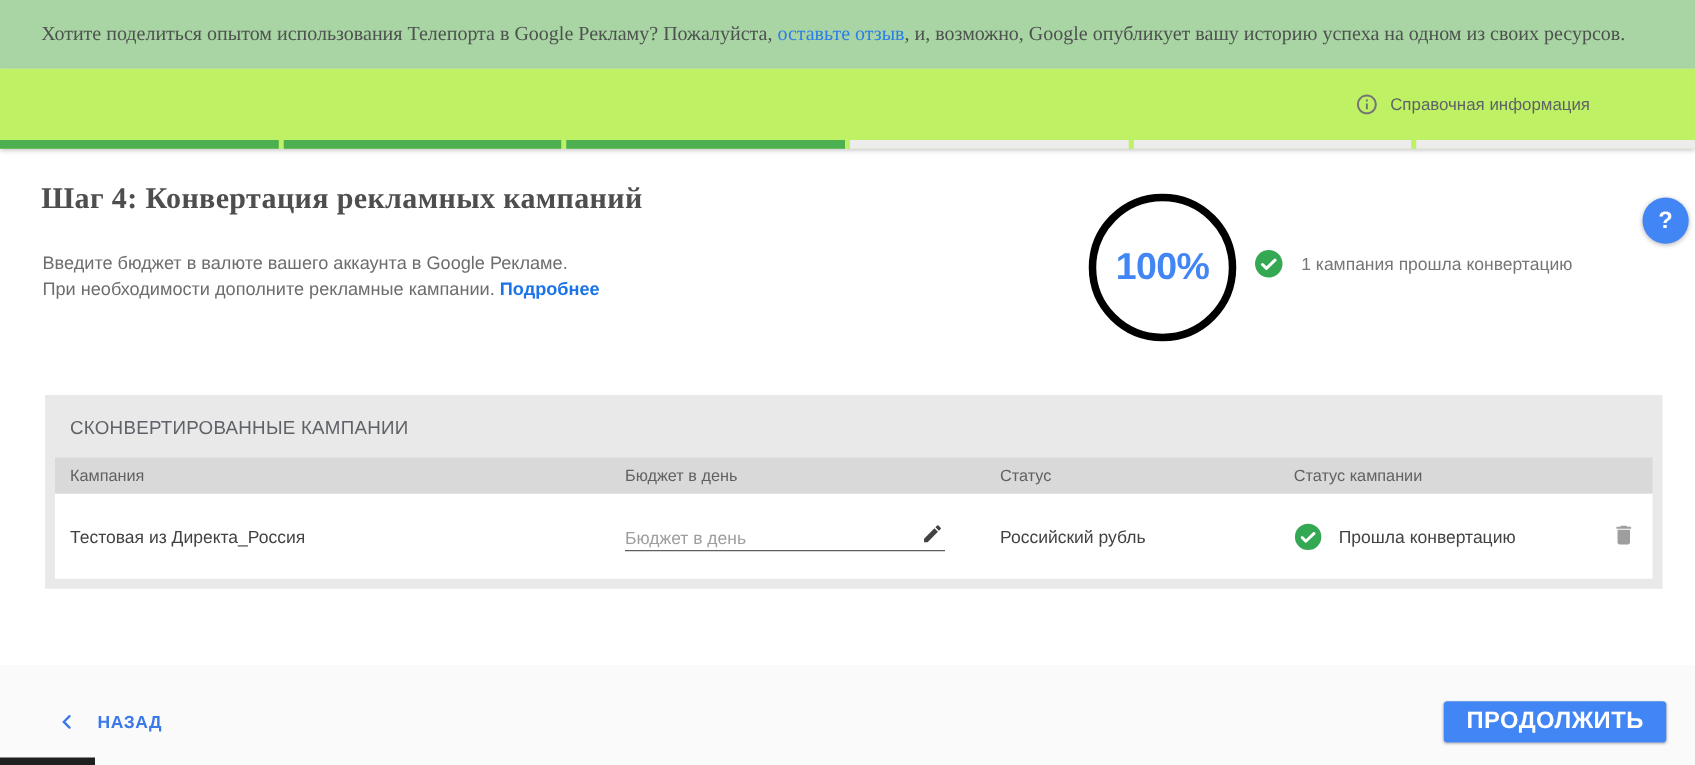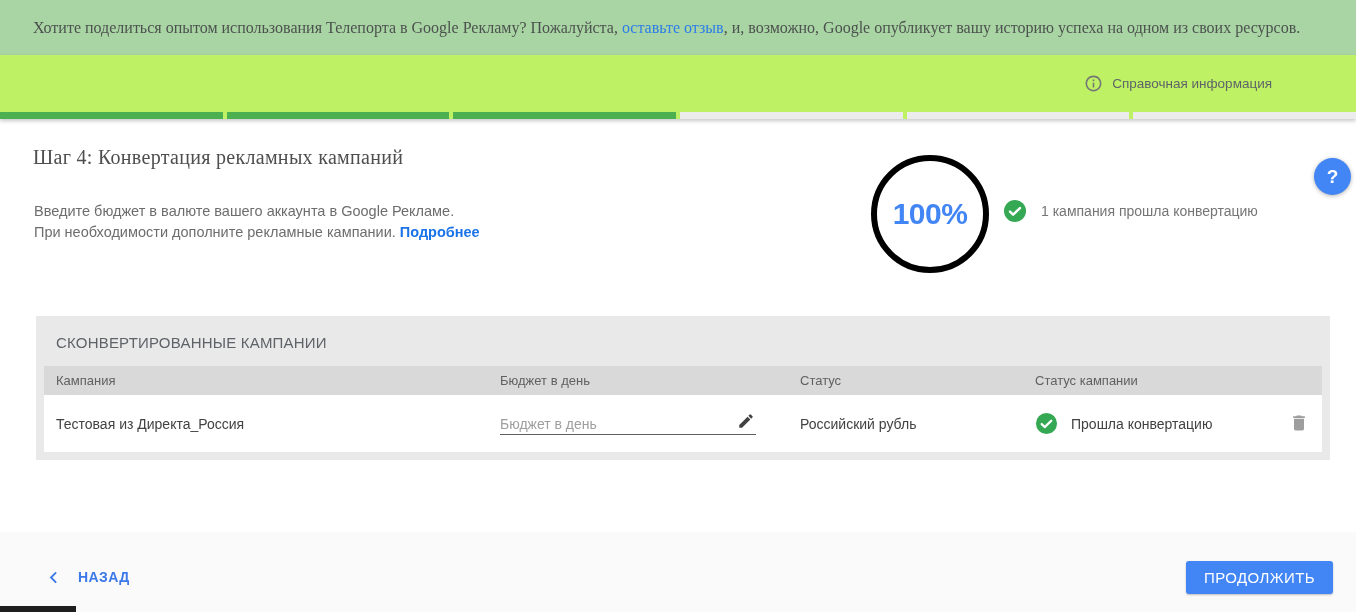--- a/index.html
+++ b/index.html
@@ -25,61 +25,61 @@
               radial-gradient(circle at 50% 30%, #6e4630 0 40%, transparent 41%),
               linear-gradient(160deg, #b5764a 0%, #8a5434 55%, #6f3f26 100%); }
   .tabstrip { display:flex; height:7px; gap:4px; }
   .tabstrip .seg { flex:1 1 0; }
   .seg.done { background:#4caf50; }
   .seg.todo { background:#ececec; }
 
   
   .hero { position:relative; height:150px; }
   .hero h1 { position:absolute; left:33px; top:27px; font-family:"Liberation Serif","DejaVu Serif",serif;
-             font-weight:400; font-size:20px; color:#4e4e4e; letter-spacing:.3px; }
+             font-weight:700; font-size:24px; color:#4e4e4e; letter-spacing:.3px; }
   .hero .sub { position:absolute; left:34px; top:82px; font-size:14.5px; line-height:21px; color:#6d6d6d; }
   .hero .more { color:#1a73e8; font-weight:bold; text-decoration:none; cursor:pointer; }
   .big-circle { position:absolute; left:871px; top:36px; width:118px; height:118px; border-radius:50%;
                 border:6px solid #000000; display:flex; align-items:center; justify-content:center; }
   .big-circle span { font-size:30px; font-weight:bold; color:#4285f4; letter-spacing:-.5px; }
   .status { position:absolute; left:1003px; top:79px; height:25px; display:flex; align-items:center; gap:14px; }
   .status svg { width:24px; height:24px; }
   .status-text { font-size:14px; color:#757575; }
   .fab { position:absolute; right:5px; top:39px; width:37px; height:37px; border-radius:50%; border:none;
          background:#4285f4; color:#fff; font-size:19px; font-weight:bold; cursor:pointer;
          box-shadow:0 1px 4px rgba(0,0,0,.3); font-family:"Liberation Sans",sans-serif; }
 
   
   .panel { margin:47px 26px 0 36px; background:#e9e9e9; padding:0 8px 8px 8px; }
   .panel-title { padding:18px 12px 15px 12px; font-size:15px; color:#5f6368; letter-spacing:.2px; }
   .grid { display:grid; grid-template-columns:444px 300px 235px 1fr; align-items:center; }
   .thead { background:#d9d9d9; height:29px; }
   .thead .cell { font-size:13px; color:#616161; padding-left:12px; }
-  .trow { background:#fff; height:57px; }
+  .trow { background:#fff; height:68px; }
   .trow .cell { padding-left:12px; font-size:14px; color:#424242; }
   .budget-wrap { display:flex; align-items:flex-end; width:256px; border-bottom:1px solid #5f5f5f; padding-bottom:2px; }
   .budget-wrap input { flex:1; border:none; outline:none; background:transparent; font-size:14px;
                        color:#424242; font-family:"Liberation Sans",sans-serif; }
   .budget-wrap input::placeholder { color:#9e9e9e; }
   .edit-btn { border:none; background:none; cursor:pointer; width:20px; height:20px; padding:0; }
   .edit-btn svg { width:18px; height:18px; }
   .status-cell { display:flex; align-items:center; }
   .status-cell .check { width:23px; height:23px; margin-right:13px; flex:0 0 auto; }
   .trash-btn { margin-left:auto; margin-right:12px; border:none; background:none; cursor:pointer;
                width:22px; height:22px; padding:0; }
   .trash-btn svg { width:20px; height:20px; }
 
   
   .footer { position:absolute; left:0; right:0; bottom:0; height:80px; background:#fafafa;
             display:flex; align-items:center; justify-content:space-between; padding:10px 23px 0 45px; }
   .back { display:flex; align-items:center; gap:16px; cursor:pointer; text-decoration:none; }
   .back svg { width:17px; height:17px; }
   .back-label { font-size:14px; font-weight:bold; color:#3b78e8; letter-spacing:.4px; }
   .continue-btn { min-width:131px; height:33px; background:#4285f4; color:#fff; border:none; border-radius:3px;
-                  font-size:15px; font-weight:normal; letter-spacing:.4px; cursor:pointer; padding:0 18px;
+                  font-size:19px; font-weight:bold; letter-spacing:.4px; cursor:pointer; padding:0 18px;
                   box-shadow:0 1px 2px rgba(0,0,0,.25); font-family:"Liberation Sans",sans-serif; }
   .link-preview { position:absolute; left:0; bottom:0; width:76px; height:6px; background:#1f1f1f; }
 </style>
 </head>
 <body>
 
 <div class="page">
 
   <div class="banner">
     <span><span>Хотите поделиться опытом использования Телепорта в Google Рекламу? Пожалуйста, </span><a>оставьте отзыв</a><span>, и, возможно, Google опубликует вашу историю успеха на одном из своих ресурсов.</span></span>

